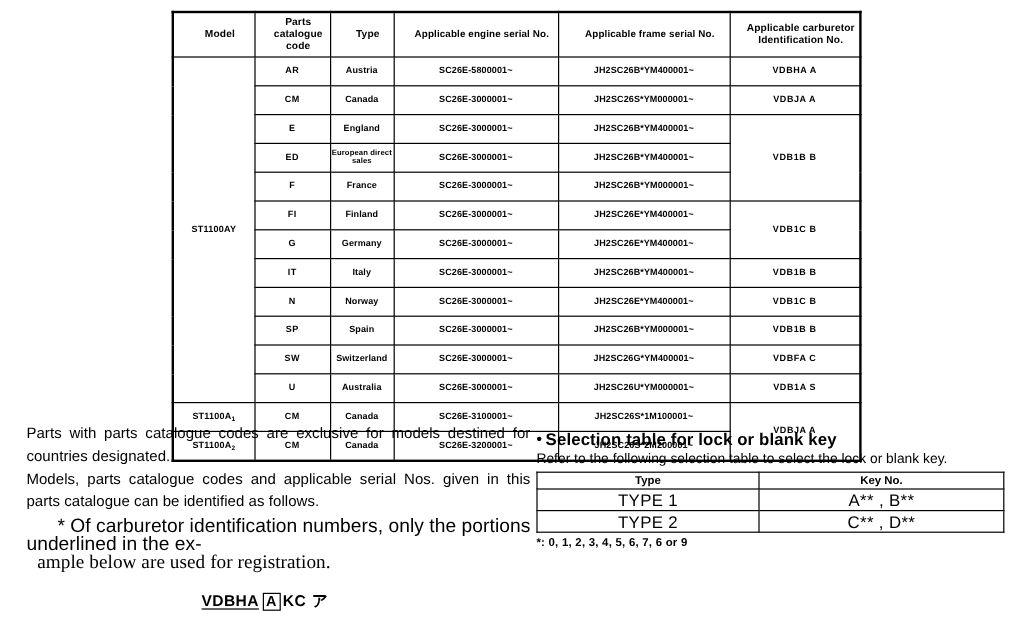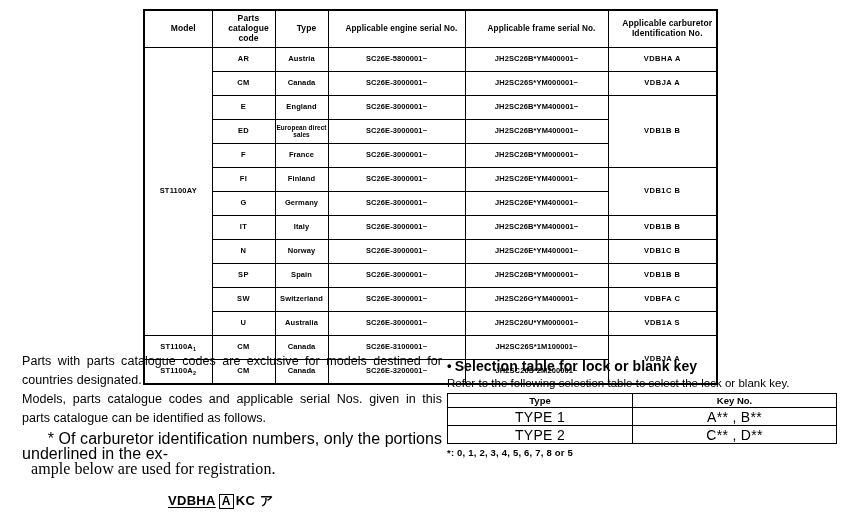--- a/index.html
+++ b/index.html
@@ -349,14 +349,14 @@
         <tr>
           <td>TYPE 1</td>
           <td>A** , B**</td>
         </tr>
         <tr>
           <td>TYPE 2</td>
           <td>C** , D**</td>
         </tr>
       </tbody>
   </table>
-  <div id="key-footnote">*: 0, 1, 2, 3, 4, 5, 6, 7, 8 or 5</div>
+  <div id="key-footnote">*: 0, 1, 2, 3, 4, 5, 6, 7, 6 or 9</div>
 </div>
 
 </body></html>

